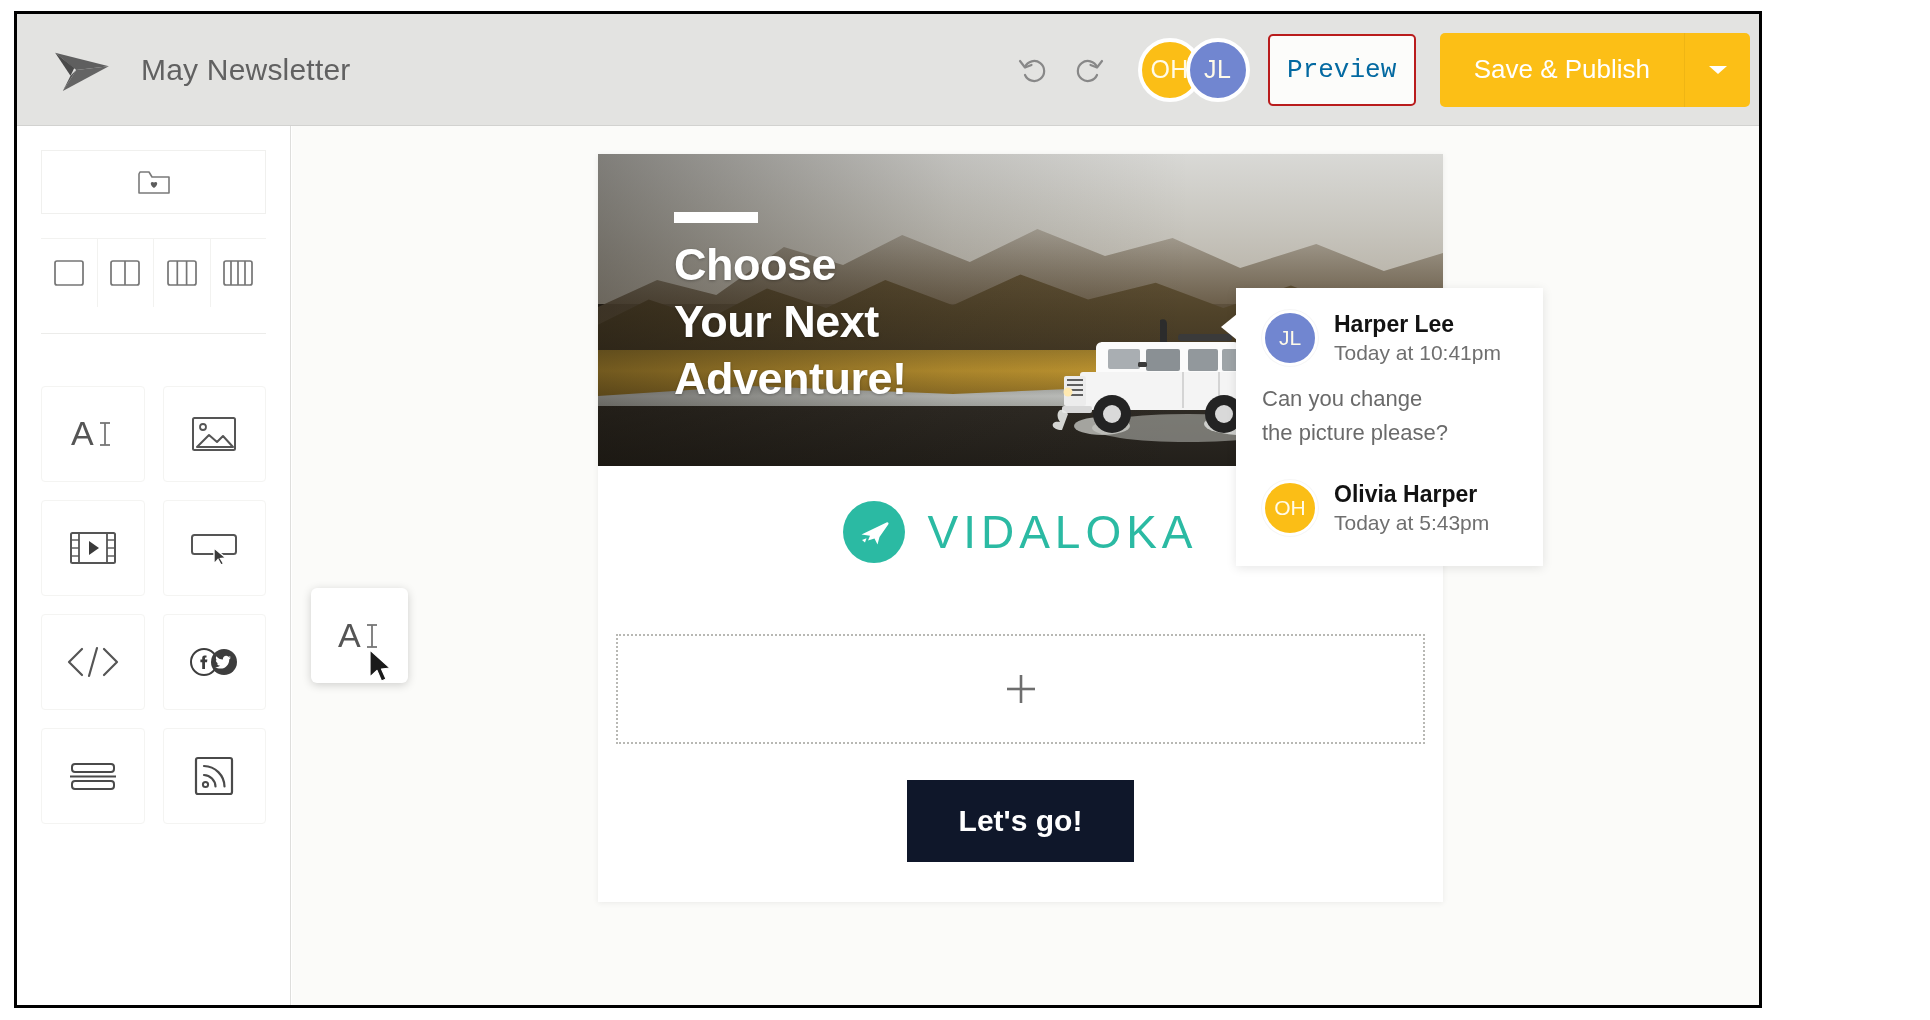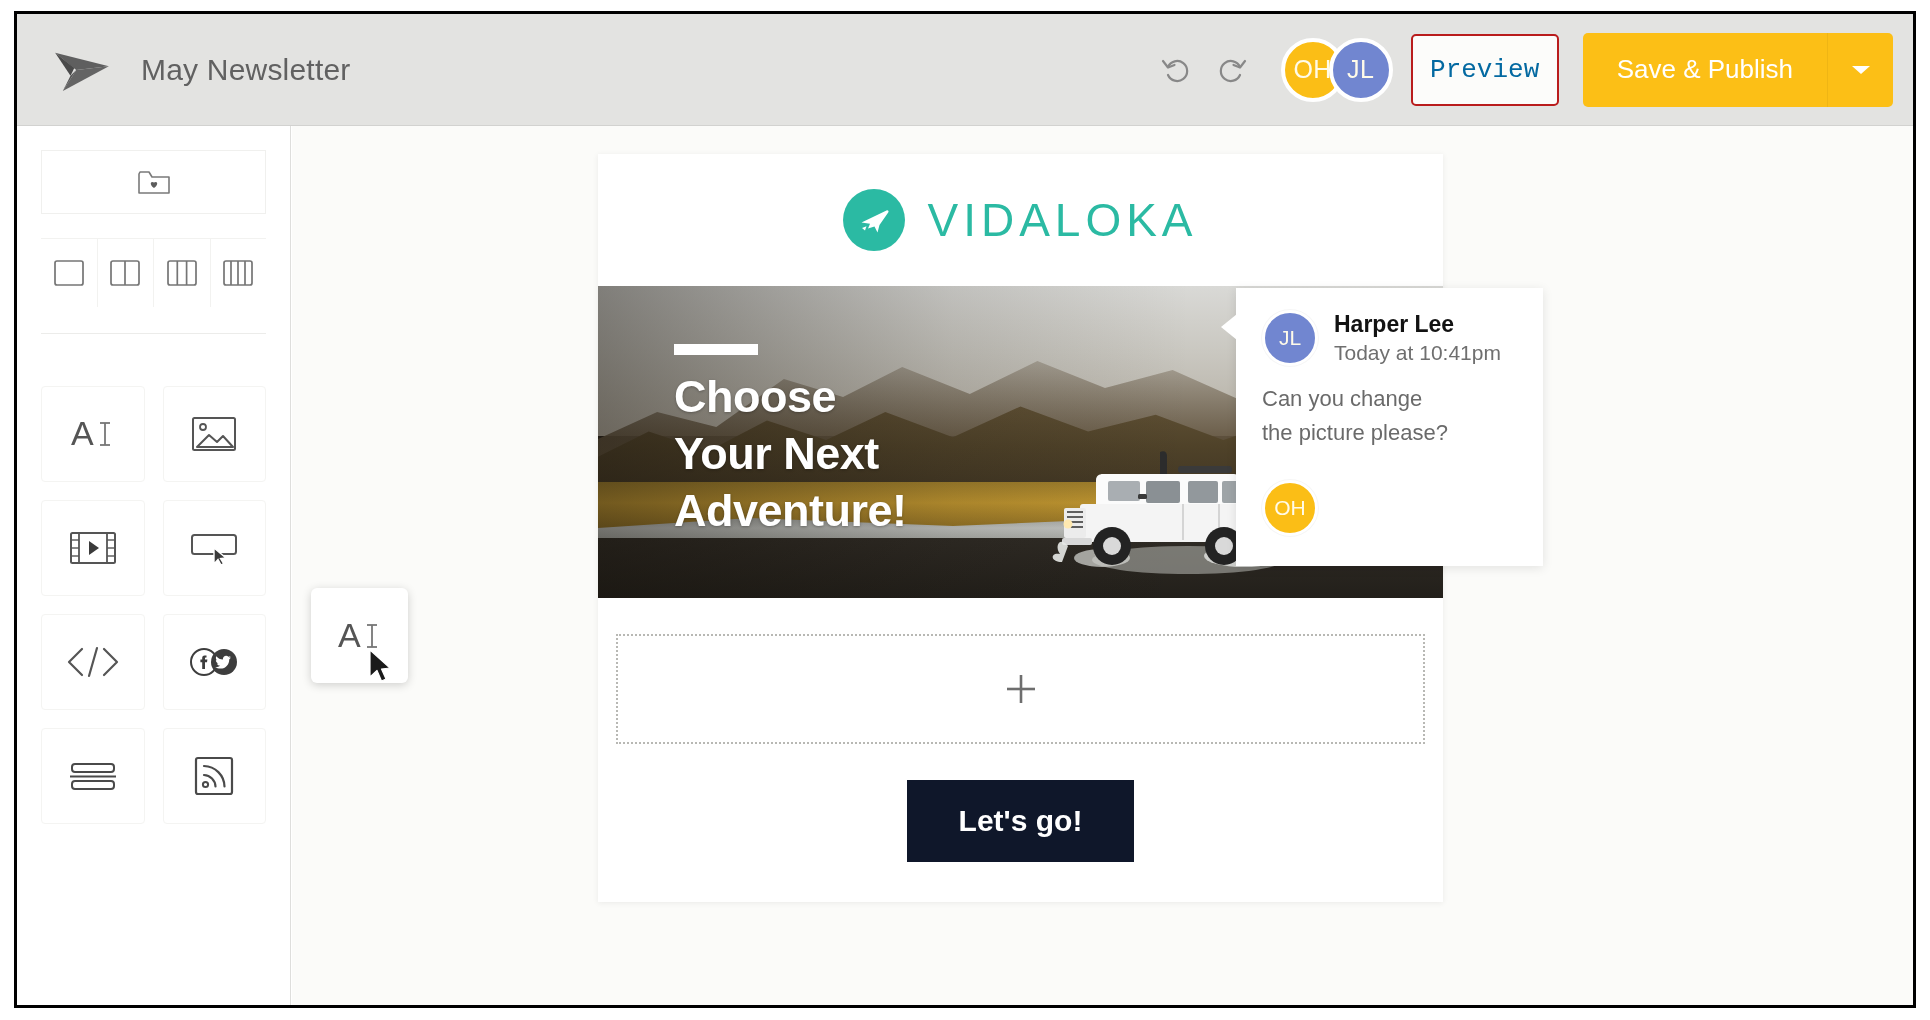--- a/index.html
+++ b/index.html
@@ -10,21 +10,21 @@
     overflow: hidden;
     background: #ffffff;
     font-family: "Liberation Sans", sans-serif;
   }
 
   
   #app-frame {
     position: absolute;
     left: 14px;
     top: 11px;
-    width: 1902px;
+    width: 1748px;
     height: 997px;
     border: 3px solid #000000;
     background: #ffffff;
     overflow: hidden;
   }
 
   
   #toolbar {
     position: absolute;
     left: 0; top: 0;
@@ -96,21 +96,21 @@
     height: 72px;
     font-size: 26px;
     color: #0369a1;
     cursor: pointer;
     font-family: Liberation Mono, monospace;
   }
 
   #publish-group {
     display: flex;
     margin-left: 24px;
-    margin-right: 20px;
+    margin-right: 9px;
     height: 74px;
     border-radius: 5px;
     overflow: hidden;
     justify-content: space-between;
   }
   #save-publish-button {
     background: #fcbf16;
     border: none;
     color: #ffffff;
     font-size: 26px;
@@ -585,30 +585,20 @@
         </svg>
       </div>
 
     </div>
   </div>
 
   <div id="canvas">
 
     <div id="email-card">
 
-      <div id="email-logo-bar">
-        <div id="logo-circle">
-          <svg width="38" height="38" viewBox="0 0 38 38">
-            <path d="M6.5 21.5 L31.5 9.5 C33 8.8 34.2 10.2 33.2 11.6 L24.5 24 L22.5 31.5 L19.5 25.5 L13 27.5 L15 22.8 L6.5 21.5 Z" fill="#ffffff"></path>
-            <path d="M7 27 L11.5 25.2 L10 29.5 Z" fill="#ffffff"></path>
-          </svg>
-        </div>
-        <div id="logo-wordmark">VIDALOKA</div>
-      </div>
-
       <div id="hero">
         <div class="hero-layer" id="hero-sky"></div>
         <div class="hero-layer" id="hero-mtn-far"></div>
         <div class="hero-layer" id="hero-mtn-mid"></div>
         <div class="hero-layer" id="hero-plain"></div>
         <div class="hero-layer" id="hero-river"></div>
         <div class="hero-layer" id="hero-ground"></div>
         <div class="hero-layer" id="hero-shade"></div>
 
         <svg id="hero-suv" viewBox="0 0 260 150">
@@ -651,20 +641,30 @@
           <circle cx="186" cy="112" r="9" fill="#d9d9d9"></circle>
 
           <path d="M30 112 C22 102 16 112 22 120 C12 118 12 128 24 128 Z" fill="#e7e9e6" opacity="0.9"></path>
           <path d="M214 112 C226 100 240 112 232 122 C246 120 248 132 232 132 Z" fill="#eef0ed" opacity="0.9"></path>
         </svg>
 
         <div id="hero-rule"></div>
         <div id="hero-heading">Choose
 Your Next
 Adventure!</div>
+      </div>
+
+      <div id="email-logo-bar">
+        <div id="logo-circle">
+          <svg width="38" height="38" viewBox="0 0 38 38">
+            <path d="M6.5 21.5 L31.5 9.5 C33 8.8 34.2 10.2 33.2 11.6 L24.5 24 L22.5 31.5 L19.5 25.5 L13 27.5 L15 22.8 L6.5 21.5 Z" fill="#ffffff"></path>
+            <path d="M7 27 L11.5 25.2 L10 29.5 Z" fill="#ffffff"></path>
+          </svg>
+        </div>
+        <div id="logo-wordmark">VIDALOKA</div>
       </div>
 
       <div id="drop-zone">
         <svg id="drop-plus" viewBox="0 0 34 34">
           <line x1="17" y1="3" x2="17" y2="31" stroke="#6e6e6e" stroke-width="2.6"></line>
           <line x1="3" y1="17" x2="31" y2="17" stroke="#6e6e6e" stroke-width="2.6"></line>
         </svg>
       </div>
 
       <div id="cta-wrap">
@@ -696,18 +696,22 @@
             <div class="comment-time">Today at 10:41pm</div>
           </div>
         </div>
         <div class="comment-body">Can you change
 the picture please?</div>
       </div>
 
       <div class="comment-item">
         <div class="comment-head">
           <div class="comment-avatar" style="background:#fbbe16">OH</div>
+          <div>
+            <div class="comment-author">Olivia Harper</div>
+            <div class="comment-time">Today at 5:43pm</div>
+          </div>
         </div>
       </div>
     </div>
 
   </div>
 </div>
 
 </body></html>

